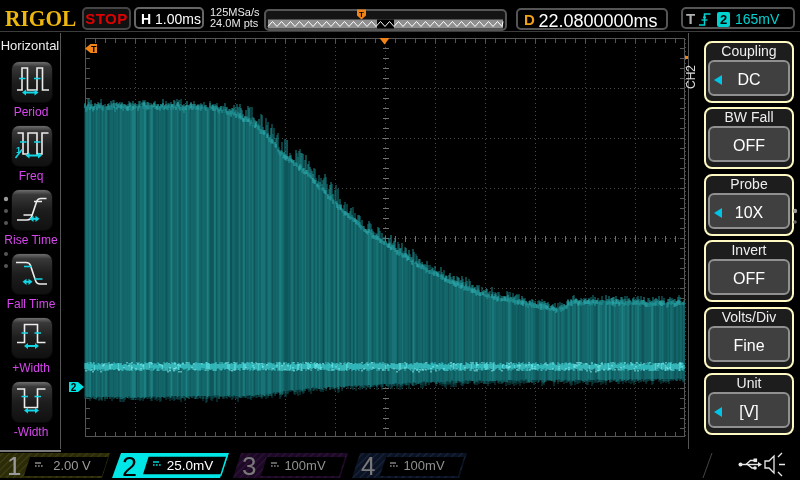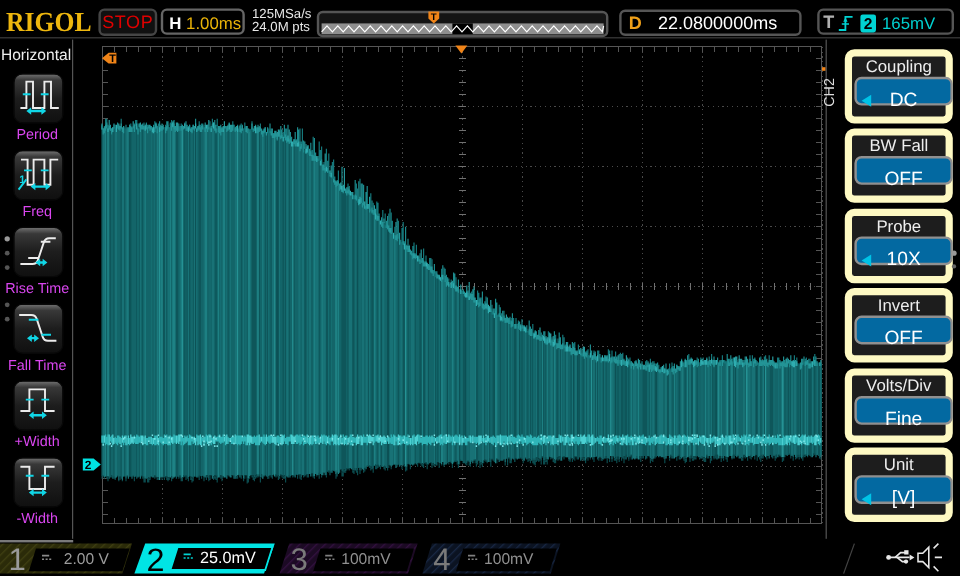--- a/index.html
+++ b/index.html
@@ -1,19 +1,19 @@
 <!DOCTYPE html>
 <html><head><meta charset="utf-8"><style>
 html,body{margin:0;padding:0;background:#000;width:800px;height:480px;overflow:hidden}
 *{box-sizing:border-box}
 body{font-family:"Liberation Sans",sans-serif;position:relative;filter:blur(0.45px)}
 .a{position:absolute}
-.menu{position:absolute;left:704px;width:90px;height:62px;border:6px solid #fef9c3;border-radius:8px;background:#1d1d1d}
+.menu{position:absolute;left:704px;width:90px;height:62px;border:2px solid #fef9c3;border-radius:8px;background:#1d1d1d}
 .menu .lbl{position:absolute;top:0;left:0;right:0;text-align:center;color:#eee;font-size:14px;line-height:17px}
-.menu .val{position:absolute;left:2px;top:17px;width:82px;height:24px;background:#0369a1;border:2px solid #909090;border-radius:6px;color:#fff;font-size:16px;text-align:center;line-height:36px}
+.menu .val{position:absolute;left:2px;top:17px;width:82px;height:36px;background:#404040;border:2px solid #909090;border-radius:6px;color:#fff;font-size:16px;text-align:center;line-height:36px}
 .tri{position:absolute;left:4px;top:13px;width:0;height:0;border-top:5px solid transparent;border-bottom:5px solid transparent;border-right:8px solid #00c3e6}
 .btn{position:absolute;left:11px;width:42px;height:42px;border-radius:8px;background:linear-gradient(#6e6e6e,#383838 12%,#1d1d1d 50%,#101010);border:1px solid #080808}
 .blbl{position:absolute;left:0;width:62px;text-align:center;color:#d946ef;font-size:12px}
 </style></head><body>
 
 <svg class="a" style="left:0;top:0" width="800" height="480" xmlns="http://www.w3.org/2000/svg">
 <g shape-rendering="crispEdges">
 
 <g stroke="#4a4a4a" stroke-width="1" stroke-dasharray="1 3">
 <line x1="135.5" y1="39" x2="135.5" y2="437"></line>
@@ -65,38 +65,38 @@
 <text x="93.7" y="52" font-size="9" font-weight="bold" fill="#000" text-anchor="middle" font-family="Liberation Sans">T</text>
 <polygon points="379.5,38 389.5,38 384.5,44.5" fill="#f08418"></polygon>
 <rect x="685" y="56" width="3" height="3" fill="#f08418"></rect>
 <polygon points="69,382 78,382 84,387 78,392 69,392" fill="#00e2e2"></polygon>
 <text x="73.5" y="391" font-size="10" font-weight="bold" fill="#000" text-anchor="middle" font-family="Liberation Sans">2</text>
 </svg>
 
 <div class="a" style="left:0;top:0;width:800px;height:33px;background:#000"></div>
 <div class="a" style="left:0;top:31px;width:800px;height:1px;background:#3c3c3c"></div>
 <div class="a" style="left:5px;top:6px;color:#eeb70e;font-family:'Liberation Serif',serif;font-weight:bold;font-size:23px;transform:scaleX(0.93);transform-origin:left center">RIGOL</div>
-<div class="a" style="left:82px;top:7px;width:49px;height:23px;background:#101010;border:2px solid #454545;border-radius:5px;color:#e00000;font-weight:normal;font-size:15px;text-align:center;line-height:20px;letter-spacing:0.5px">STOP</div>
+<div class="a" style="left:82px;top:7px;width:49px;height:23px;background:#101010;border:2px solid #454545;border-radius:5px;color:#e00000;font-weight:bold;font-size:15px;text-align:center;line-height:20px;letter-spacing:0.5px">STOP</div>
 <div class="a" style="left:134px;top:7px;width:70px;height:22px;background:#000;border:2px solid #666;border-radius:5px">
   <span class="a" style="left:5px;top:2px;color:#fff;font-weight:bold;font-size:14px">H</span>
-  <span class="a" style="left:19px;top:2px;width:46px;text-align:center;color:#eab308;font-size:14px">1.00ms</span>
+  <span class="a" style="left:19px;top:2px;width:46px;text-align:center;color:#ffffff;font-size:14px">1.00ms</span>
 </div>
 <div class="a" style="left:210px;top:7px;color:#e8e8e8;font-size:11px;line-height:11px">125MSa/s<br>24.0M pts</div>
 
 <div class="a" style="left:264px;top:9px;width:243px;height:22px;background:#141414;border:2px solid #555;border-radius:5px"></div>
 <svg class="a" style="left:264px;top:9px" width="243" height="22" xmlns="http://www.w3.org/2000/svg">
   <rect x="4" y="10.5" width="235" height="9" fill="#8f8f8f"></rect>
   <rect x="113" y="10.5" width="17" height="9" fill="#000"></rect>
   <path d="M4 17.5L8.5 12.5L13.0 17.5L17.5 12.5L22.0 17.5L26.5 12.5L31.0 17.5L35.5 12.5L40.0 17.5L44.5 12.5L49.0 17.5L53.5 12.5L58.0 17.5L62.5 12.5L67.0 17.5L71.5 12.5L76.0 17.5L80.5 12.5L85.0 17.5L89.5 12.5L94.0 17.5L98.5 12.5L103.0 17.5L107.5 12.5L112.0 17.5L116.5 12.5L121.0 17.5L125.5 12.5L130.0 17.5L134.5 12.5L139.0 17.5L143.5 12.5L148.0 17.5L152.5 12.5L157.0 17.5L161.5 12.5L166.0 17.5L170.5 12.5L175.0 17.5L179.5 12.5L184.0 17.5L188.5 12.5L193.0 17.5L197.5 12.5L202.0 17.5L206.5 12.5L211.0 17.5L215.5 12.5L220.0 17.5L224.5 12.5L229.0 17.5L233.5 12.5L238.0 17.5L239.0 12.5" stroke="#fff" stroke-width="1" fill="none"></path>
   <polygon points="93,0.5 102,0.5 102,6.5 97.5,10.5 93,6.5" fill="#f08418"></polygon>
   <text x="97.5" y="7.5" font-size="8" font-weight="bold" fill="#000" text-anchor="middle" font-family="Liberation Sans">T</text>
 </svg>
 <div class="a" style="left:516px;top:8px;width:152px;height:22px;background:#000;border:2px solid #555;border-radius:5px">
   <span class="a" style="left:6px;top:1px;color:#f0a019;font-weight:bold;font-size:15px">D</span>
-  <span class="a" style="left:20px;top:1px;width:120px;text-align:center;color:#fff;font-size:15px">22.0800000ms</span>
+  <span class="a" style="left:20px;top:1px;width:120px;text-align:center;color:#fff;font-size:18px">22.0800000ms</span>
 </div>
 <div class="a" style="left:681px;top:7px;width:114px;height:22px;background:#000;border:2px solid #555;border-radius:5px">
   <span class="a" style="left:3px;top:1px;color:#b0b0b0;font-weight:bold;font-size:15px">T</span>
   <svg class="a" style="left:15px;top:2px" width="20" height="17" xmlns="http://www.w3.org/2000/svg">
     <path d="M1 14H6.5V3H12.5" stroke="#00d2d2" stroke-width="1.5" fill="none"></path>
     <path d="M3.5 9H9.5" stroke="#00d2d2" stroke-width="1.3"></path>
     <polygon points="4.7,7.2 8.3,7.2 6.5,3.6" fill="#00d2d2"></polygon>
   </svg>
   <span class="a" style="left:34px;top:3px;width:13px;height:15px;background:#00d2d2;border-radius:2px;color:#000;font-weight:bold;font-size:13px;text-align:center;line-height:15px">2</span>
   <span class="a" style="left:52px;top:2px;width:58px;text-align:left;color:#00d2d2;font-size:14px">165mV</span>

